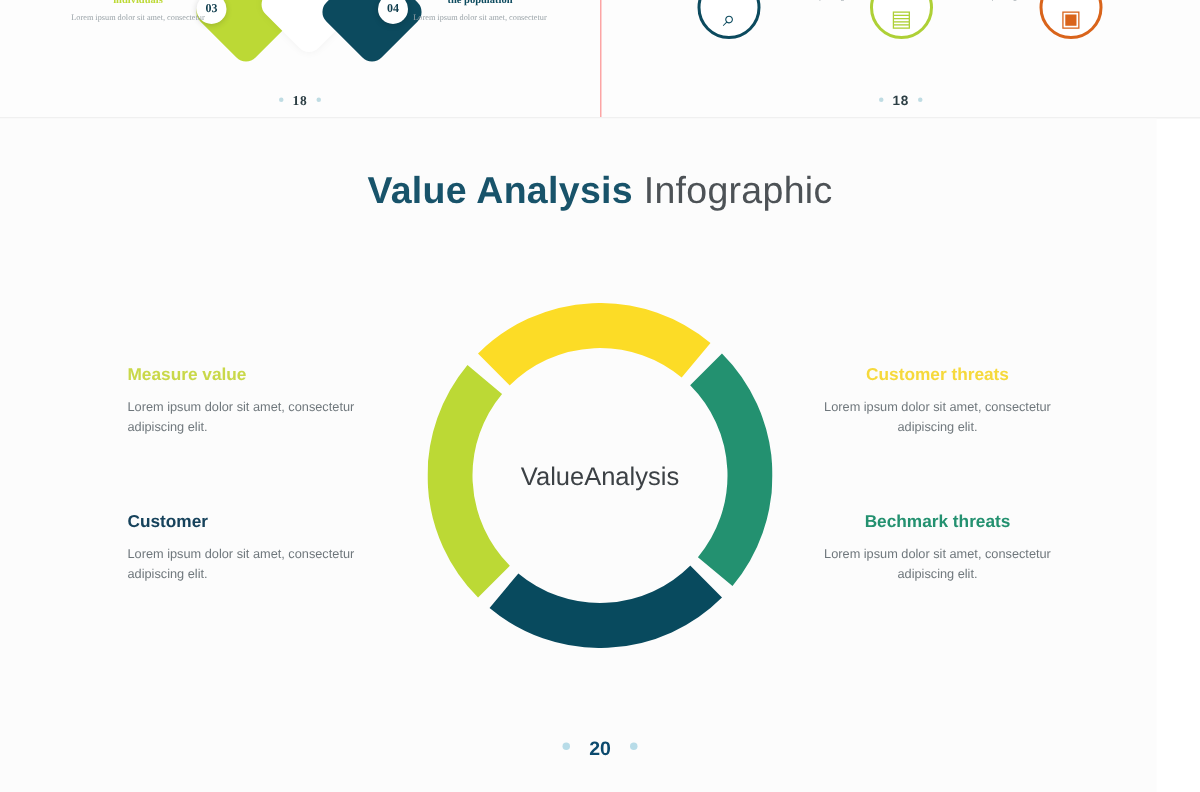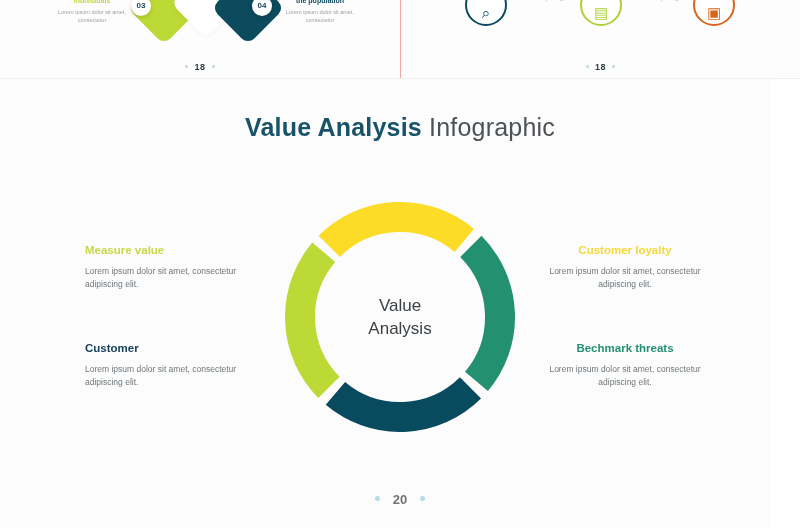--- a/index.html
+++ b/index.html
@@ -23,21 +23,21 @@
     background: #fdfdfd;
     border-bottom: 1px solid #f0f0f0;
   }
   .thumb {
     position: absolute;
     top: 0;
     height: 78px;
     background: #fdfdfd;
     overflow: hidden;
   }
-  .thumb-left  { left: 0;   width: 400px; border-right: 2px solid #fca5a5; }
+  .thumb-left  { left: 0;   width: 400px; border-right: 2px solid #fca5a5; font-family: Liberation Serif, serif; }
   .thumb-right { left: 401px; width: 399px; }
 
   .thumb-pager {
     position: absolute;
     bottom: 6px;
     width: 100%;
     text-align: center;
     font-size: 9px;
     font-weight: bold;
     color: #2c3e44;
@@ -168,21 +168,20 @@
     position: absolute;
     left: 285px; top: 123px;
     width: 230px; height: 230px;
   }
   .donut-wrap svg { display: block; }
   .donut-center {
     position: absolute;
     left: 0; top: 0;
     width: 230px; height: 230px;
     display: flex;
-    flex-direction: column;
     align-items: center;
     justify-content: center;
   }
   .donut-center .cl {
     font-size: 17px;
     color: #3c4145;
     line-height: 23px;
     text-align: center;
   }
 
@@ -214,21 +213,21 @@
   
   .pager {
     position: absolute;
     left: 0; bottom: 20px;
     width: 800px;
     text-align: center;
   }
   .pager .pg-num {
     font-size: 13px;
     font-weight: bold;
-    color: #737373;
+    color: #0c4a6e;
     vertical-align: middle;
   }
   .pager .dot {
     display: inline-block;
     width: 5px; height: 5px;
     border-radius: 50%;
     background: #b8dce8;
     vertical-align: middle;
     margin: 0 13px 2px 13px;
   }
@@ -305,21 +304,21 @@
     <div class="lb-title">Measure value</div>
     <div class="lb-body">Lorem ipsum dolor sit amet, consectetur adipiscing elit.</div>
   </div>
 
   <div class="label-block lb-bechmark align-right">
     <div class="lb-title">Customer</div>
     <div class="lb-body">Lorem ipsum dolor sit amet, consectetur adipiscing elit.</div>
   </div>
 
   <div class="label-block lb-loyalty align-left">
-    <div class="lb-title">Customer loyalty</div>
+    <div class="lb-title">Customer threats</div>
     <div class="lb-body">Lorem ipsum dolor sit amet, consectetur adipiscing elit.</div>
   </div>
 
   <div class="label-block lb-threats align-left">
     <div class="lb-title">Bechmark threats</div>
     <div class="lb-body">Lorem ipsum dolor sit amet, consectetur adipiscing elit.</div>
   </div>
 
   <div class="pager">
     <span class="dot"></span><span class="pg-num">20</span><span class="dot"></span>

